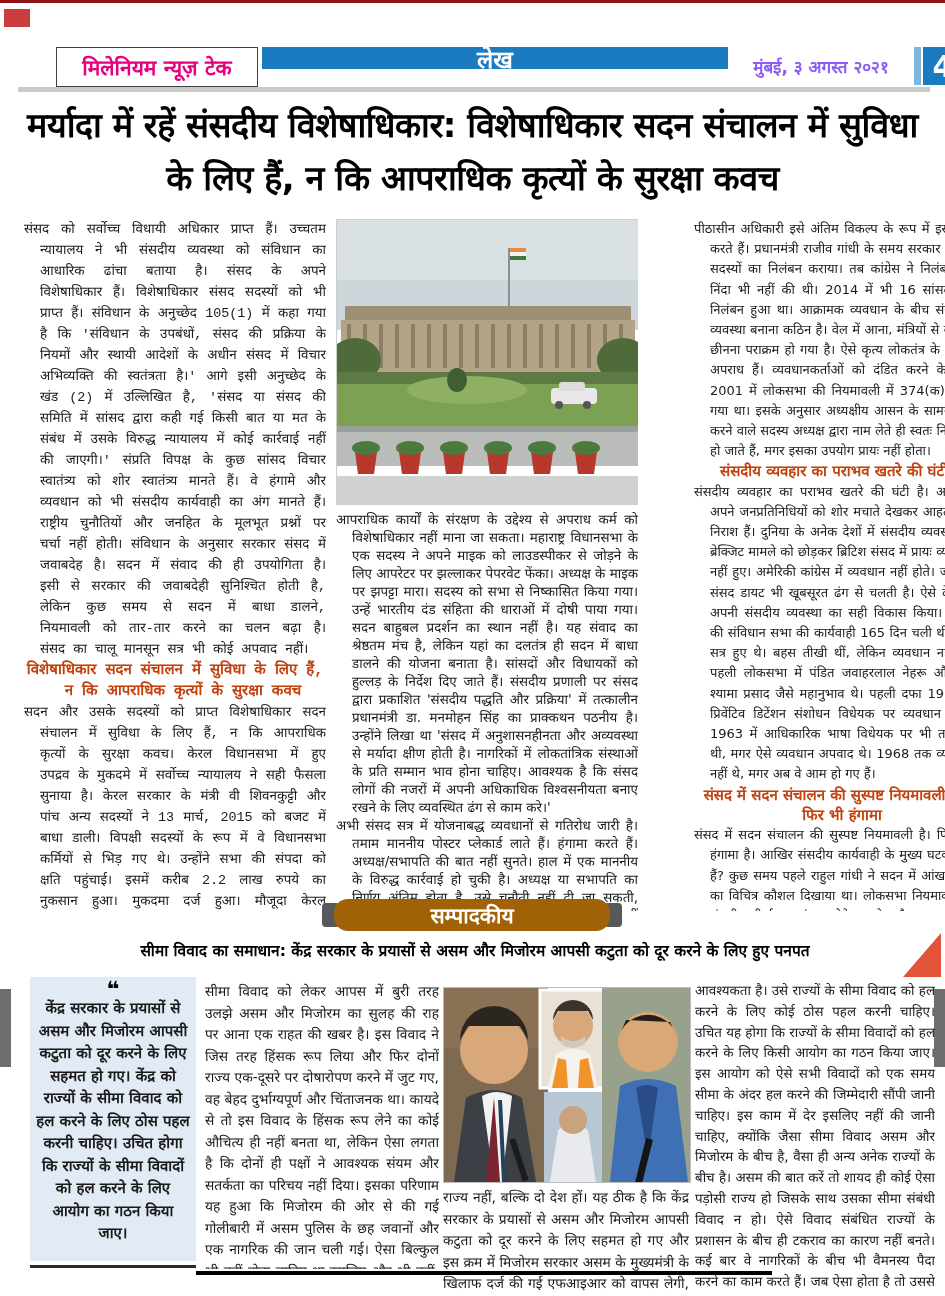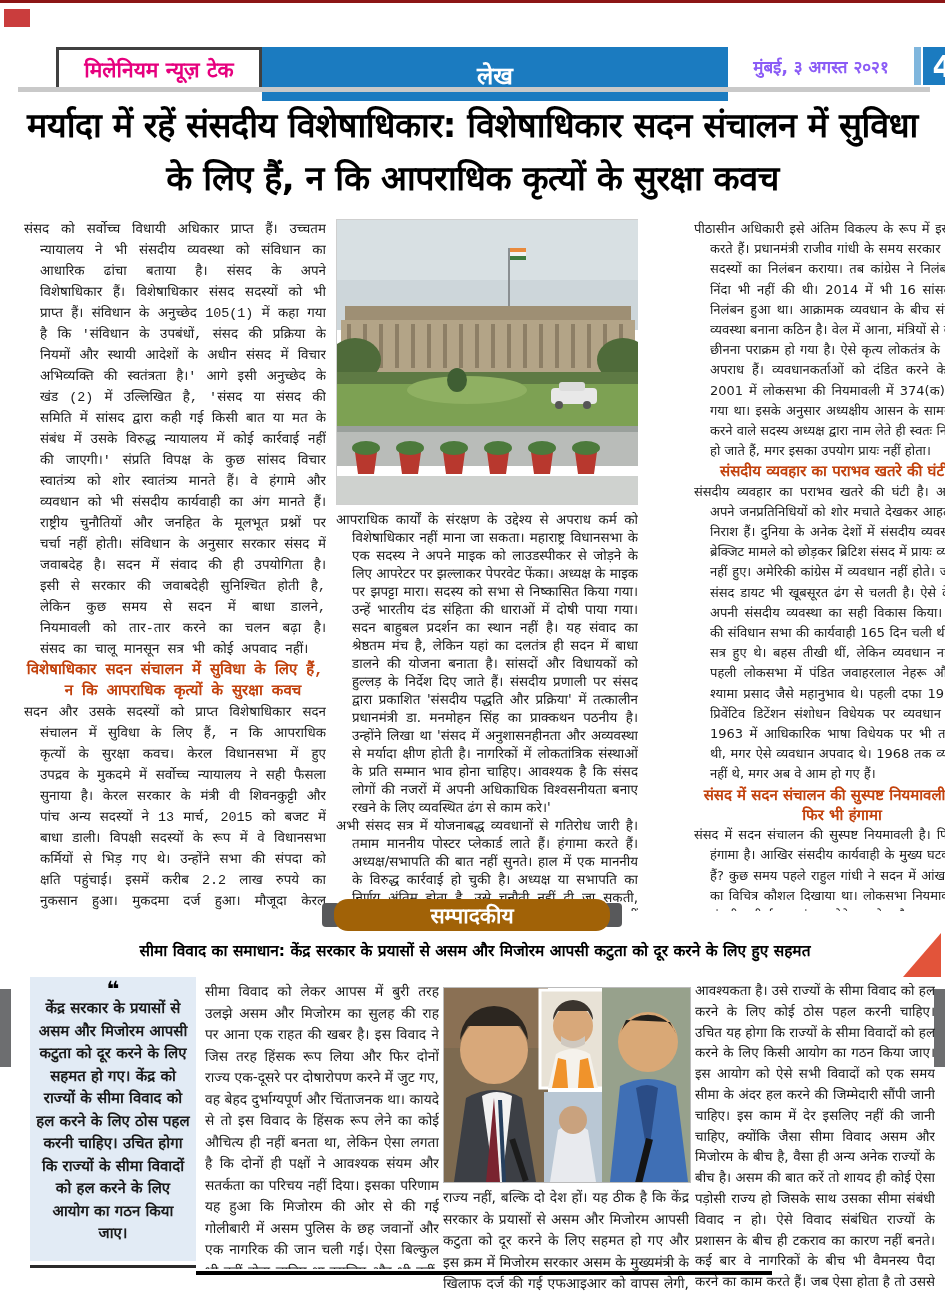--- a/index.html
+++ b/index.html
@@ -4,23 +4,23 @@
 <style>
   html,body{margin:0;padding:0;background:#e9e9e9;}
   .page{position:relative;width:945px;height:1296px;background:#ffffff;margin:0 auto;
         font-family:"DejaVu Sans",sans-serif;color:#1a1a1a;overflow:hidden;
         border-top:3px solid #8c1616;border-bottom:2px solid #8c1616;}
   .topmark{position:absolute;left:4px;top:6px;width:26px;height:18px;background:#c11b1b;opacity:.85;}
   
   .header{position:absolute;left:30px;top:44px;right:10px;height:38px;}
   .header-shadow{position:absolute;left:18px;top:84px;width:912px;height:5px;background:#c9c9c9;}
   .masthead{position:absolute;left:26px;top:0;width:200px;height:38px;background:#fff;
-            border:3px solid #404040;display:flex;align-items:center;justify-content:center;
+            border:1px solid #404040;display:flex;align-items:center;justify-content:center;
             color:#e6007e;font-weight:bold;font-size:21px;white-space:nowrap;}
-  .section-bar{position:absolute;left:232px;top:0;width:466px;height:54px;background:#1b7bc0;
+  .section-bar{position:absolute;left:232px;top:0;width:466px;height:22px;background:#1b7bc0;
             display:flex;align-items:center;justify-content:center;color:#fff;font-weight:bold;font-size:24px;}
   .dateline{position:absolute;left:702px;top:0;width:178px;height:38px;display:flex;align-items:center;
             justify-content:center;color:#8b5cf6;font-weight:bold;font-size:17px;white-space:nowrap;}
   .pagenum-stripe{position:absolute;left:884px;top:0;width:7px;height:38px;background:#7fb6dd;}
   .pagenum{position:absolute;left:893px;top:0;width:40px;height:38px;background:#1b7bc0;color:#fff;
             display:flex;align-items:center;justify-content:center;font-size:30px;font-weight:bold;}
   
   .headline{position:absolute;left:18px;top:96px;width:909px;height:112px;text-align:center;
             font-weight:bold;color:#000;font-size:34px;line-height:53px;letter-spacing:-.5px;}
   
@@ -153,21 +153,21 @@
     <h4>संसद में सदन संचालन की सुस्पष्ट नियमावली है, फिर भी हंगामा</h4>
     <p>संसद में सदन संचालन की सुस्पष्ट नियमावली है। फिर भी हंगामा है। आखिर संसदीय कार्यवाही के मुख्य घटक क्या हैं? कुछ समय पहले राहुल गांधी ने सदन में आंख मारने का विचित्र कौशल दिखाया था। लोकसभा नियमावली में संसदीय दीर्घा का संज्ञान लेने पर रोक है। राहुल जी ने दर्शक दीर्घा में बैठे युवकों का ध्यान आकर्षित किया था। कागज छीनने-फाड़ने की घटना ताजी है। मूलभूत प्रश्न है कि क्या ऐसे कृत्य भी सदन के विशेषाधिकार हैं। केरल विधानसभा मामले में सर्वोच्च न्यायपीठ ने ऐसे कृत्यों को विशेषाधिकार से अलग आपराधिक कृत्य माना है। भारत की विश्व प्रतिष्ठा बढ़ रही है, लेकिन संसद और विधानमंडलों का काम उत्पादक नहीं है। सदनों का व्यवधान राष्ट्रीय चिंता है। पीठासीन अधिकारियों के तमाम सम्मेलनों में इस पर चर्चा हुई है, लेकिन परिणाम शून्य हैं। संसद ही अपनी प्रक्रिया की विधाता है।</p>
   </div>
 
   <div class="ed-banner-wrap">
     <div class="ed-banner-cap" style="left:0;"></div>
     <div class="ed-banner-cap" style="right:0;"></div>
     <div class="ed-banner">सम्पादकीय</div>
   </div>
 
-  <div class="ed-headline">सीमा विवाद का समाधान: केंद्र सरकार के प्रयासों से असम और मिजोरम आपसी कटुता को दूर करने के लिए हुए सहमत</div>
+  <div class="ed-headline">सीमा विवाद का समाधान: केंद्र सरकार के प्रयासों से असम और मिजोरम आपसी कटुता को दूर करने के लिए हुए पनपत</div>
   <div class="ed-triangle"></div>
   <div class="side-bar" style="left:0;"></div>
   <div class="side-bar" style="left:934px;"></div>
 
   <div class="pullquote">
     <span class="pq-mark">❝</span>
     <span>केंद्र सरकार के प्रयासों से असम और मिजोरम आपसी कटुता को दूर करने के लिए सहमत हो गए। केंद्र को राज्यों के सीमा विवाद को हल करने के लिए ठोस पहल करनी चाहिए। उचित होगा कि राज्यों के सीमा विवादों को हल करने के लिए आयोग का गठन किया जाए।</span>
   </div>
   <div class="pq-rule"></div>
 

